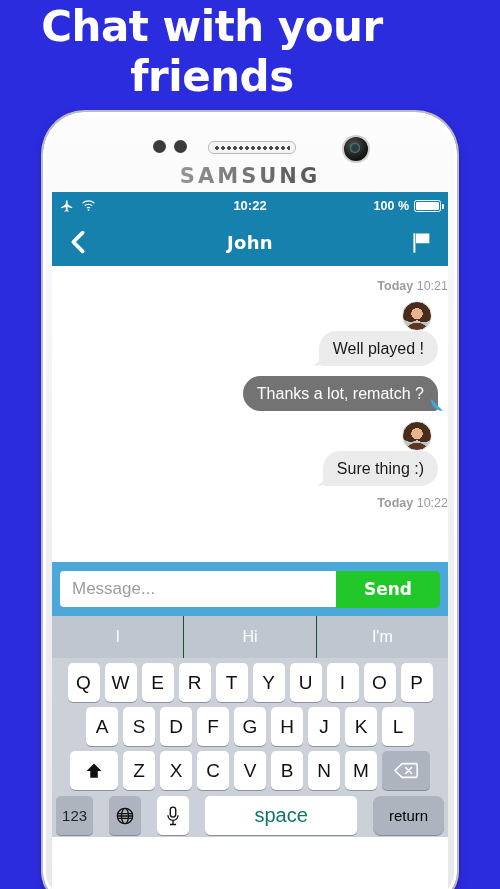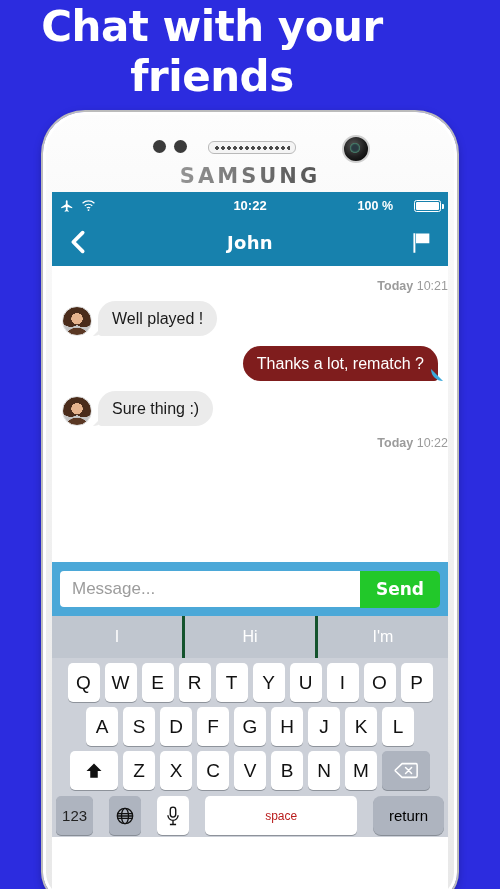--- a/index.html
+++ b/index.html
@@ -79,21 +79,21 @@
     background:#ffffff;overflow:hidden;
   }
   
   .statusbar{
     height:27px;background:#1781ad;color:#ffffff;
     display:flex;align-items:center;position:relative;
     font-size:12.5px;font-weight:bold;
   }
   .sb-left{position:absolute;left:8px;display:flex;align-items:center;gap:7px;}
   .sb-center{width:100%;text-align:center;font-size:13px;font-weight:bold;}
-  .sb-right{position:absolute;right:7px;display:flex;align-items:center;gap:21px;font-size:12.5px;}
+  .sb-right{position:absolute;right:7px;display:flex;align-items:center;gap:5px;font-size:12.5px;}
   .battery{
     width:27px;height:12px;border:1.5px solid #ffffff;border-radius:2.5px;
     position:relative;padding:1px;box-sizing:border-box;
   }
   .battery:after{
     content:"";position:absolute;right:-3.5px;top:3px;width:2px;height:5px;
     background:#ffffff;border-radius:0 1px 1px 0;
   }
   .battery i{display:block;width:100%;height:100%;background:#ffffff;border-radius:1px;}
   
@@ -107,21 +107,21 @@
   
   .chat{
     background:#ffffff;height:296px;position:relative;padding-top:9px;
     box-sizing:border-box;
   }
   .daystamp{
     text-align:right;color:#9b9b9b;font-size:12.5px;margin:4px 0 8px;
     font-weight:bold;
   }
   .daystamp span.time{font-weight:normal;}
-  .row{display:flex;align-items:flex-end;margin:0 0 10px 0;padding:0 10px;}
+  .row{display:flex;align-items:flex-end;margin:0 0 10px 0;padding:0 10px;flex-direction:column;}
   .row.me{justify-content:flex-end;}
   .avatar{
     width:30px;height:30px;border-radius:50%;flex:0 0 30px;margin-right:6px;
     background:
       radial-gradient(circle at 50% 118%, #5a3824 0 34%, transparent 35%),
       radial-gradient(circle at 50% 42%, #e6b48e 0 26%, transparent 27%),
       radial-gradient(circle at 28% 30%, #4a2c1b 0 40%, transparent 41%),
       radial-gradient(circle at 74% 34%, #4a2c1b 0 38%, transparent 39%),
       linear-gradient(180deg,#d8d8d8,#bdbdbd);
     border:1px solid #e4e4e4;box-sizing:border-box;overflow:hidden;position:relative;
@@ -129,62 +129,62 @@
   .bubble{
     max-width:255px;padding:8px 14px;font-size:16px;line-height:19px;
     border-radius:18px;position:relative;
   }
   .bubble.them{background:#ebebeb;color:#1a1a1a;border-bottom-left-radius:4px;}
   .bubble.them:after{
     content:"";position:absolute;left:-5px;bottom:0;width:12px;height:12px;
     background:#ebebeb;border-bottom-right-radius:12px;
     clip-path:polygon(100% 0,100% 100%,0 100%);
   }
-  .bubble.me{background:#7f1d1d;color:#ffffff;border-bottom-right-radius:4px;}
+  .bubble.me{background:#737373;color:#ffffff;border-bottom-right-radius:4px;}
   .bubble.me:after{
     content:"";position:absolute;right:-5px;bottom:0;width:12px;height:12px;
     background:#3ba9dc;border-bottom-left-radius:12px;
     clip-path:polygon(0 0,100% 100%,0 100%);
   }
   
   .inputbar{
     background:#4ba8d8;height:54px;display:flex;align-items:center;
     padding:1px 8px;box-sizing:border-box;
   }
   .msg-input{
     flex:1;height:36px;background:#ffffff;border:none;outline:none;
     border-radius:4px 0 0 4px;font-size:17px;color:#555;padding:0 12px;
     font-family:"Liberation Sans",sans-serif;box-sizing:border-box;
   }
   .msg-input::placeholder{color:#9c9c9c;}
   .send-btn{
-    width:80px;height:37px;background:#22c82a;color:#ffffff;border:none;
+    width:104px;height:37px;background:#22c82a;color:#ffffff;border:none;
     border-radius:0 5px 5px 0;font-size:17px;font-weight:bold;cursor:pointer;
     font-family:"DejaVu Sans",sans-serif;
   }
   
   .keyboard{background:#ccd0d8;padding-bottom:2px;}
   .suggestions{
     display:flex;height:42px;background:#c0c6cf;align-items:stretch;
   }
   .sug{
     flex:1;display:flex;align-items:center;justify-content:center;
     color:#ffffff;font-size:16px;cursor:pointer;
   }
-  .sug + .sug{border-left:3px solid #14532d;}
+  .sug + .sug{border-left:1px solid #14532d;}
   .krow{display:flex;justify-content:center;gap:5px;padding:5px 4px 0;}
   .key{
     width:32px;height:39px;background:#ffffff;border-radius:5px;
     display:flex;align-items:center;justify-content:center;
     font-size:19px;color:#111;box-shadow:0 1px 0 #8e939b;cursor:pointer;
     font-family:"Liberation Sans",sans-serif;
   }
   .key.dark{background:#aeb4bf;box-shadow:0 1px 0 #878d96;}
   .key.wide{width:48px;}
-  .key.space{width:180px;font-size:12px;color:#b91c1c;}
+  .key.space{width:180px;font-size:20px;color:#0f766e;}
   .key.ret{width:84px;font-size:15px;color:#000000;border-radius:8px;}
   .key.num{width:44px;font-size:15px;color:#222;}
   .key.sm{width:38px;}
   .krow.bottom{padding-top:6px;gap:16px;}
 </style>
 </head>
 <body>
 
 <div class="headline">
   <div>Chat with your</div>

